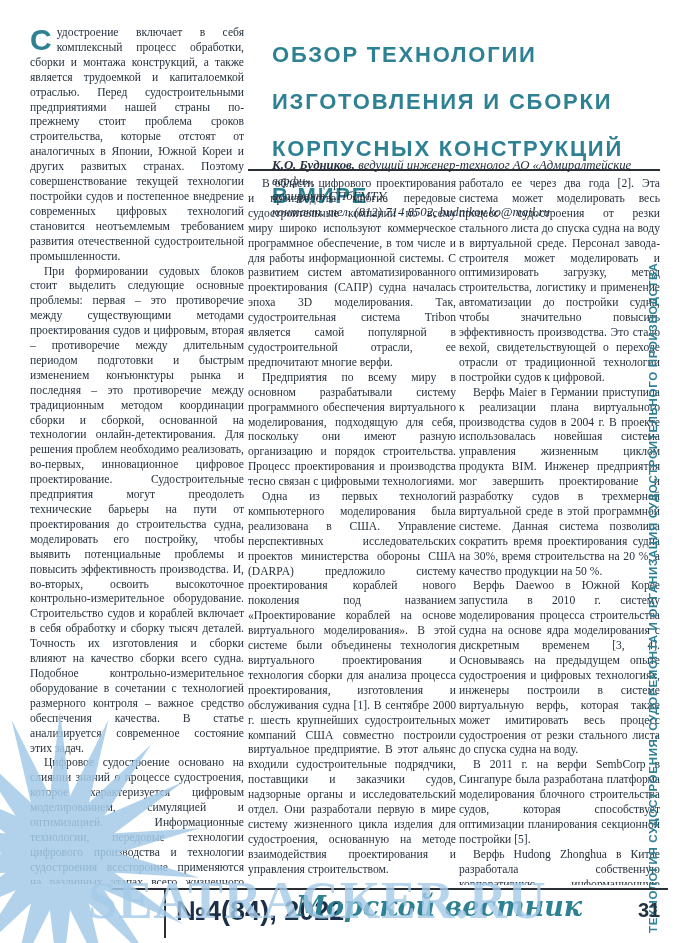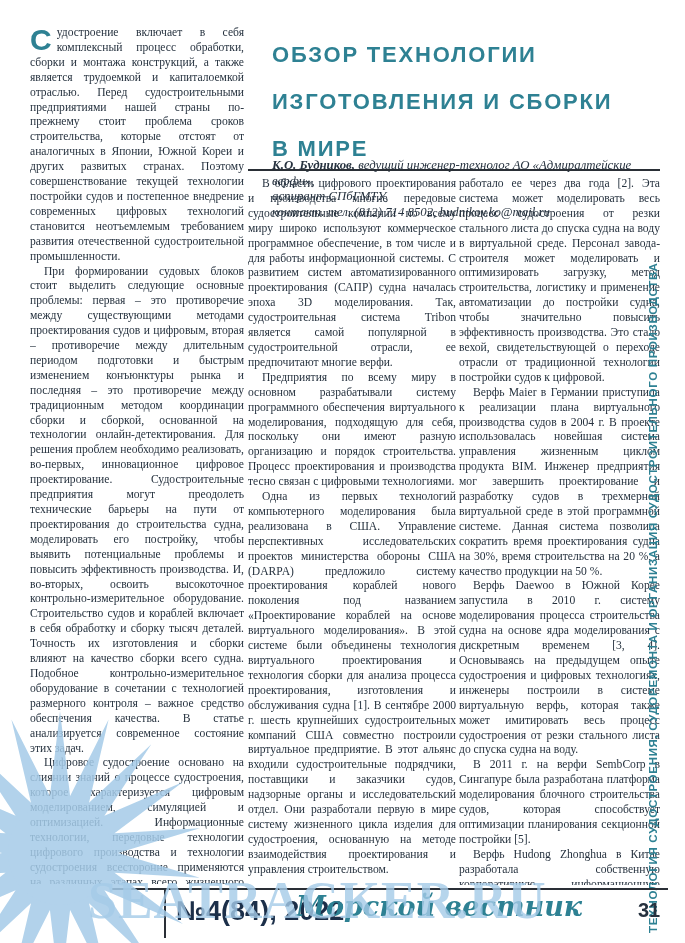--- a/index.html
+++ b/index.html
@@ -68,20 +68,21 @@
     color:#a5cbe8;opacity:0.8;white-space:nowrap;pointer-events:none;
   }
   #wm-sun{position:absolute;left:-85px;top:708px;z-index:4;opacity:0.85;pointer-events:none;}
 </style>
 </head>
 <body>
 
 <div id="title-block">
     <div class="tline">ОБЗОР ТЕХНОЛОГИИ</div>
     <div class="tline">ИЗГОТОВЛЕНИЯ И СБОРКИ</div>
+    <div class="tline">КОРПУСНЫХ КОНСТРУКЦИЙ</div>
     <div class="tline">В МИРЕ</div>
   </div>
 
 <div id="author-block">
   <div><span class="aname">К.О. Будников,</span><span> ведущий инженер-технолог АО «Адмиралтейские верфи»,</span></div>
   <div>аспирант СПбГМТУ,</div>
   <div>контакт. тел. (812) 714 8502, budnikov.ko@mail.ru</div>
 </div>
 
 <div id="header-rule" class="hrule"></div>

